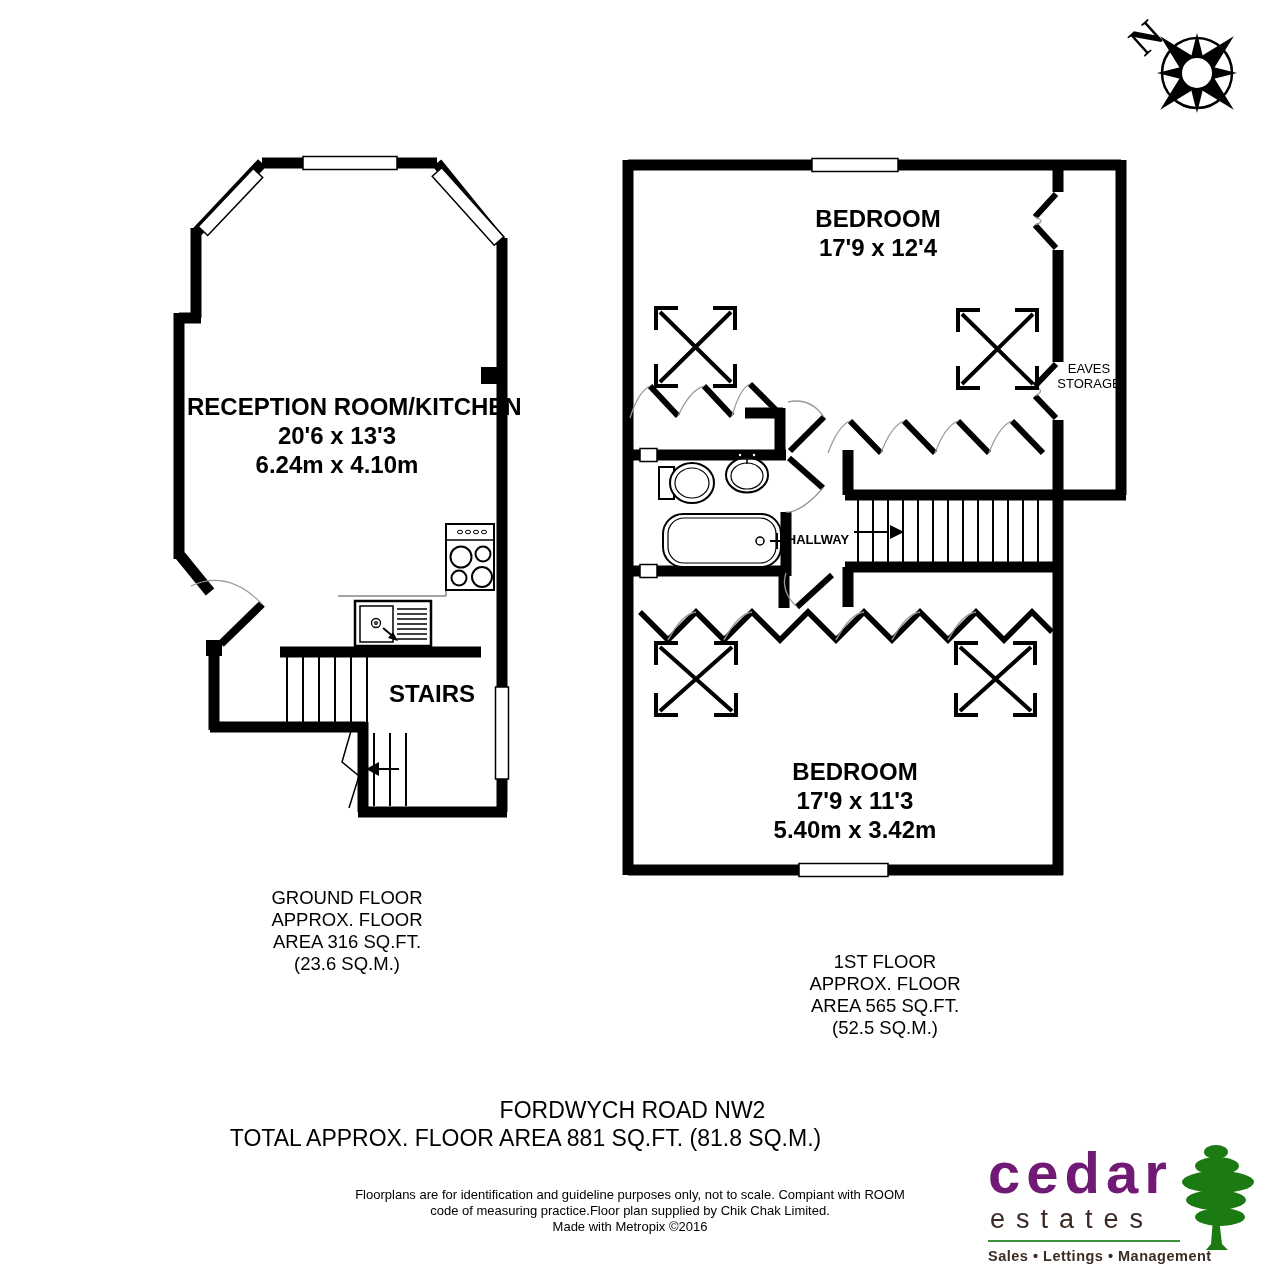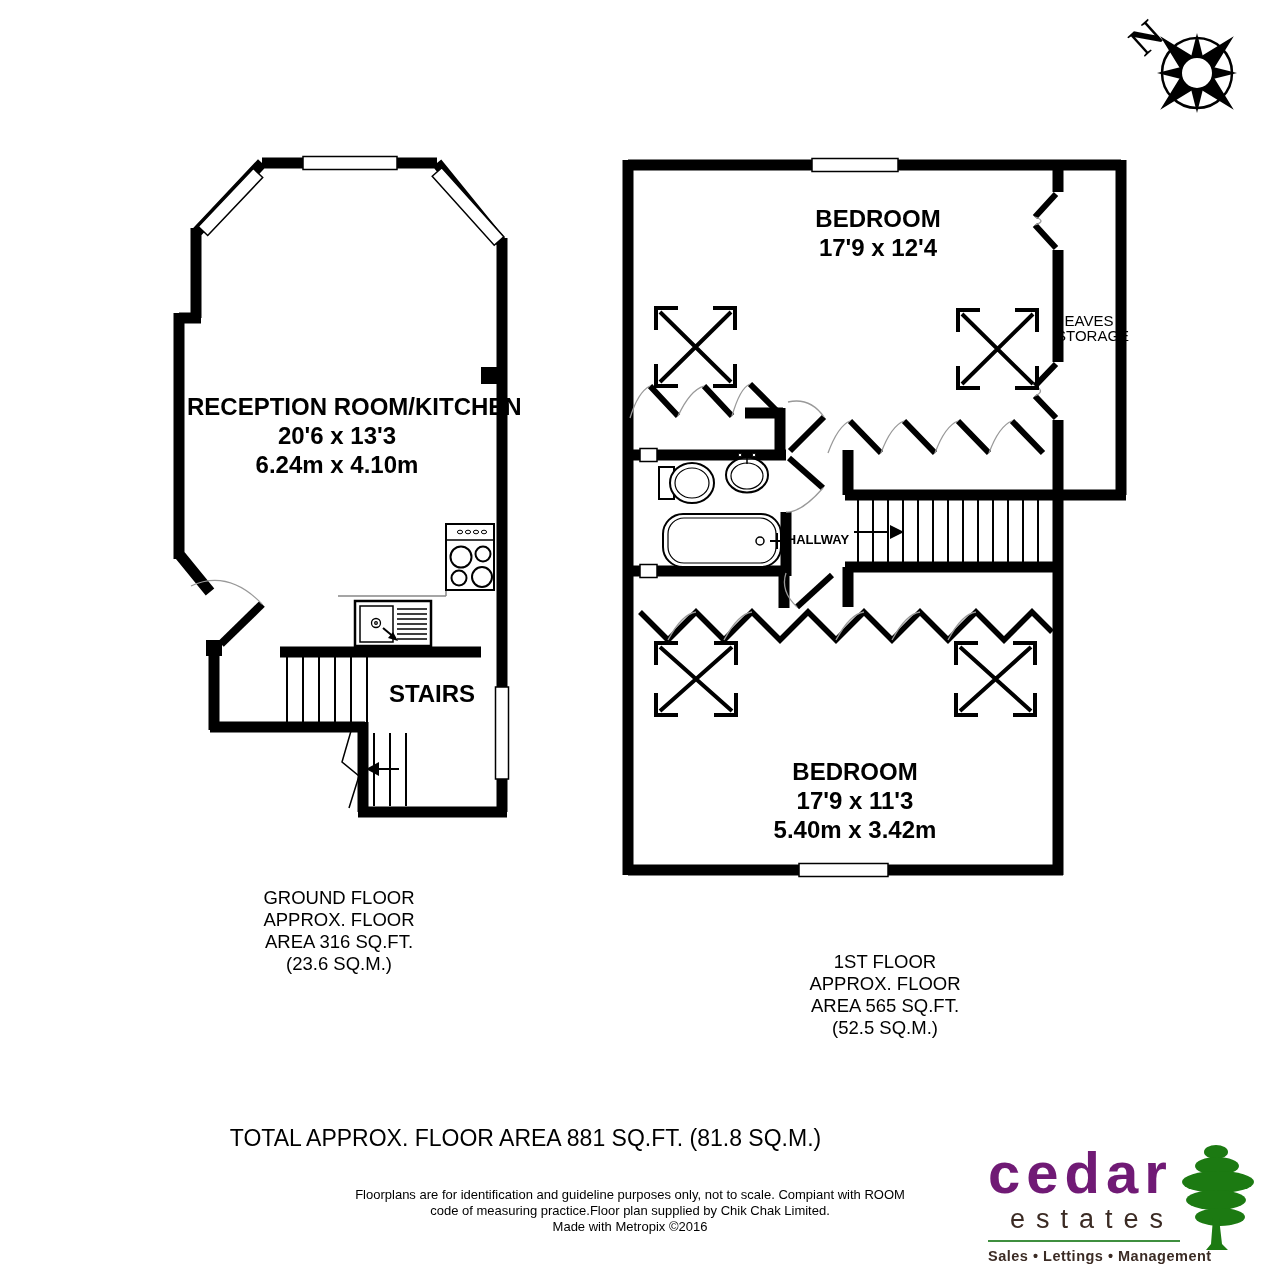--- a/index.html
+++ b/index.html
@@ -1,34 +1,34 @@
 <!DOCTYPE html>
 <html><head>
 <meta charset="utf-8">
 <style>
   html,body{margin:0;padding:0;background:#ffffff;}
   .canvas{position:relative;width:1265px;height:1276px;background:#fff;overflow:hidden;
           font-family:"Liberation Sans",sans-serif;color:#000;}
   .plan-svg{position:absolute;left:0;top:0;}
   .lbl{position:absolute;text-align:center;white-space:nowrap;}
   .room-lbl{font-size:24px;font-weight:bold;line-height:29px;}
-  .small-lbl{font-size:15px;line-height:15px;}
+  .small-lbl{font-size:13px;line-height:15px;margin-top:48px;}
   .hall-lbl{font-size:13px;font-weight:bold;}
   .caption{font-size:18.5px;line-height:22px;}
   .addr1{font-size:23px;line-height:28px;}
   .addr2{font-size:23px;line-height:28px;}
   .disc{font-size:13px;line-height:16px;}
   .north{font-family:"Liberation Serif",serif;font-weight:bold;font-size:40px;
          transform:rotate(-42deg);}
   
   .logo{position:absolute;left:980px;top:1146px;width:285px;height:128px;}
   .logo .brand{position:absolute;left:8px;top:-2px;font-size:58px;font-weight:bold;
                letter-spacing:6px;color:#701a75;line-height:58px;}
   .logo .sub{position:absolute;left:10px;top:60px;font-size:27px;color:#3b2b24;
-             letter-spacing:11px;line-height:27px;margin-left:20px;}
+             letter-spacing:11px;line-height:27px;}
   .logo .rule{position:absolute;left:8px;top:94px;width:192px;height:2px;background:#3f8f3f;}
   .logo .tag{position:absolute;left:8px;top:102px;font-size:14.5px;font-weight:bold;
              color:#3b2b24;letter-spacing:0.5px;white-space:nowrap;}
 </style>
 </head>
 <body>
 
 <div class="canvas">
 
   <svg class="plan-svg" width="1265" height="1276" viewBox="0 0 1265 1276">
@@ -192,21 +192,21 @@
   </svg>
 
   <div class="lbl north" style="left:1126px;top:14px;width:40px;">N</div>
 
   <div class="lbl room-lbl" style="left:187px;top:392px;width:300px;">
     <div>RECEPTION ROOM/KITCHEN</div>
     <div>20'6 x 13'3</div>
     <div>6.24m x 4.10m</div>
   </div>
   <div class="lbl room-lbl" style="left:352px;top:679px;width:160px;">STAIRS</div>
-  <div class="lbl caption" style="left:239px;top:887px;width:200px;">
+  <div class="lbl caption" style="left:247px;top:887px;width:200px;">
     <div>GROUND FLOOR</div>
     <div>APPROX. FLOOR</div>
     <div>AREA 316 SQ.FT.</div>
     <div>(23.6 SQ.M.)</div>
   </div>
 
   <div class="lbl room-lbl" style="left:728px;top:204px;width:300px;">
     <div>BEDROOM</div>
     <div>17'9 x 12'4</div>
   </div>
@@ -220,20 +220,21 @@
     <div>STORAGE</div>
   </div>
   <div class="lbl hall-lbl" style="left:786px;top:532px;width:64px;">HALLWAY</div>
   <div class="lbl caption" style="left:785px;top:951px;width:200px;">
     <div>1ST FLOOR</div>
     <div>APPROX. FLOOR</div>
     <div>AREA 565 SQ.FT.</div>
     <div>(52.5 SQ.M.)</div>
   </div>
 
+  <div class="lbl addr1" style="left:0;top:1096px;width:1265px;">FORDWYCH ROAD NW2</div>
   <div class="lbl addr2" style="left:0;top:1124px;width:1051px;">TOTAL APPROX. FLOOR AREA 881 SQ.FT. (81.8 SQ.M.)</div>
   <div class="lbl disc" style="left:180px;top:1187px;width:900px;">
     <div>Floorplans are for identification and guideline purposes only, not to scale. Compiant with ROOM</div>
     <div>code of measuring practice.Floor plan supplied by Chik Chak Limited.</div>
     <div>Made with Metropix ©2016</div>
   </div>
 
   <div class="logo">
     <div class="brand">cedar</div>
     <div class="sub">estates</div>

